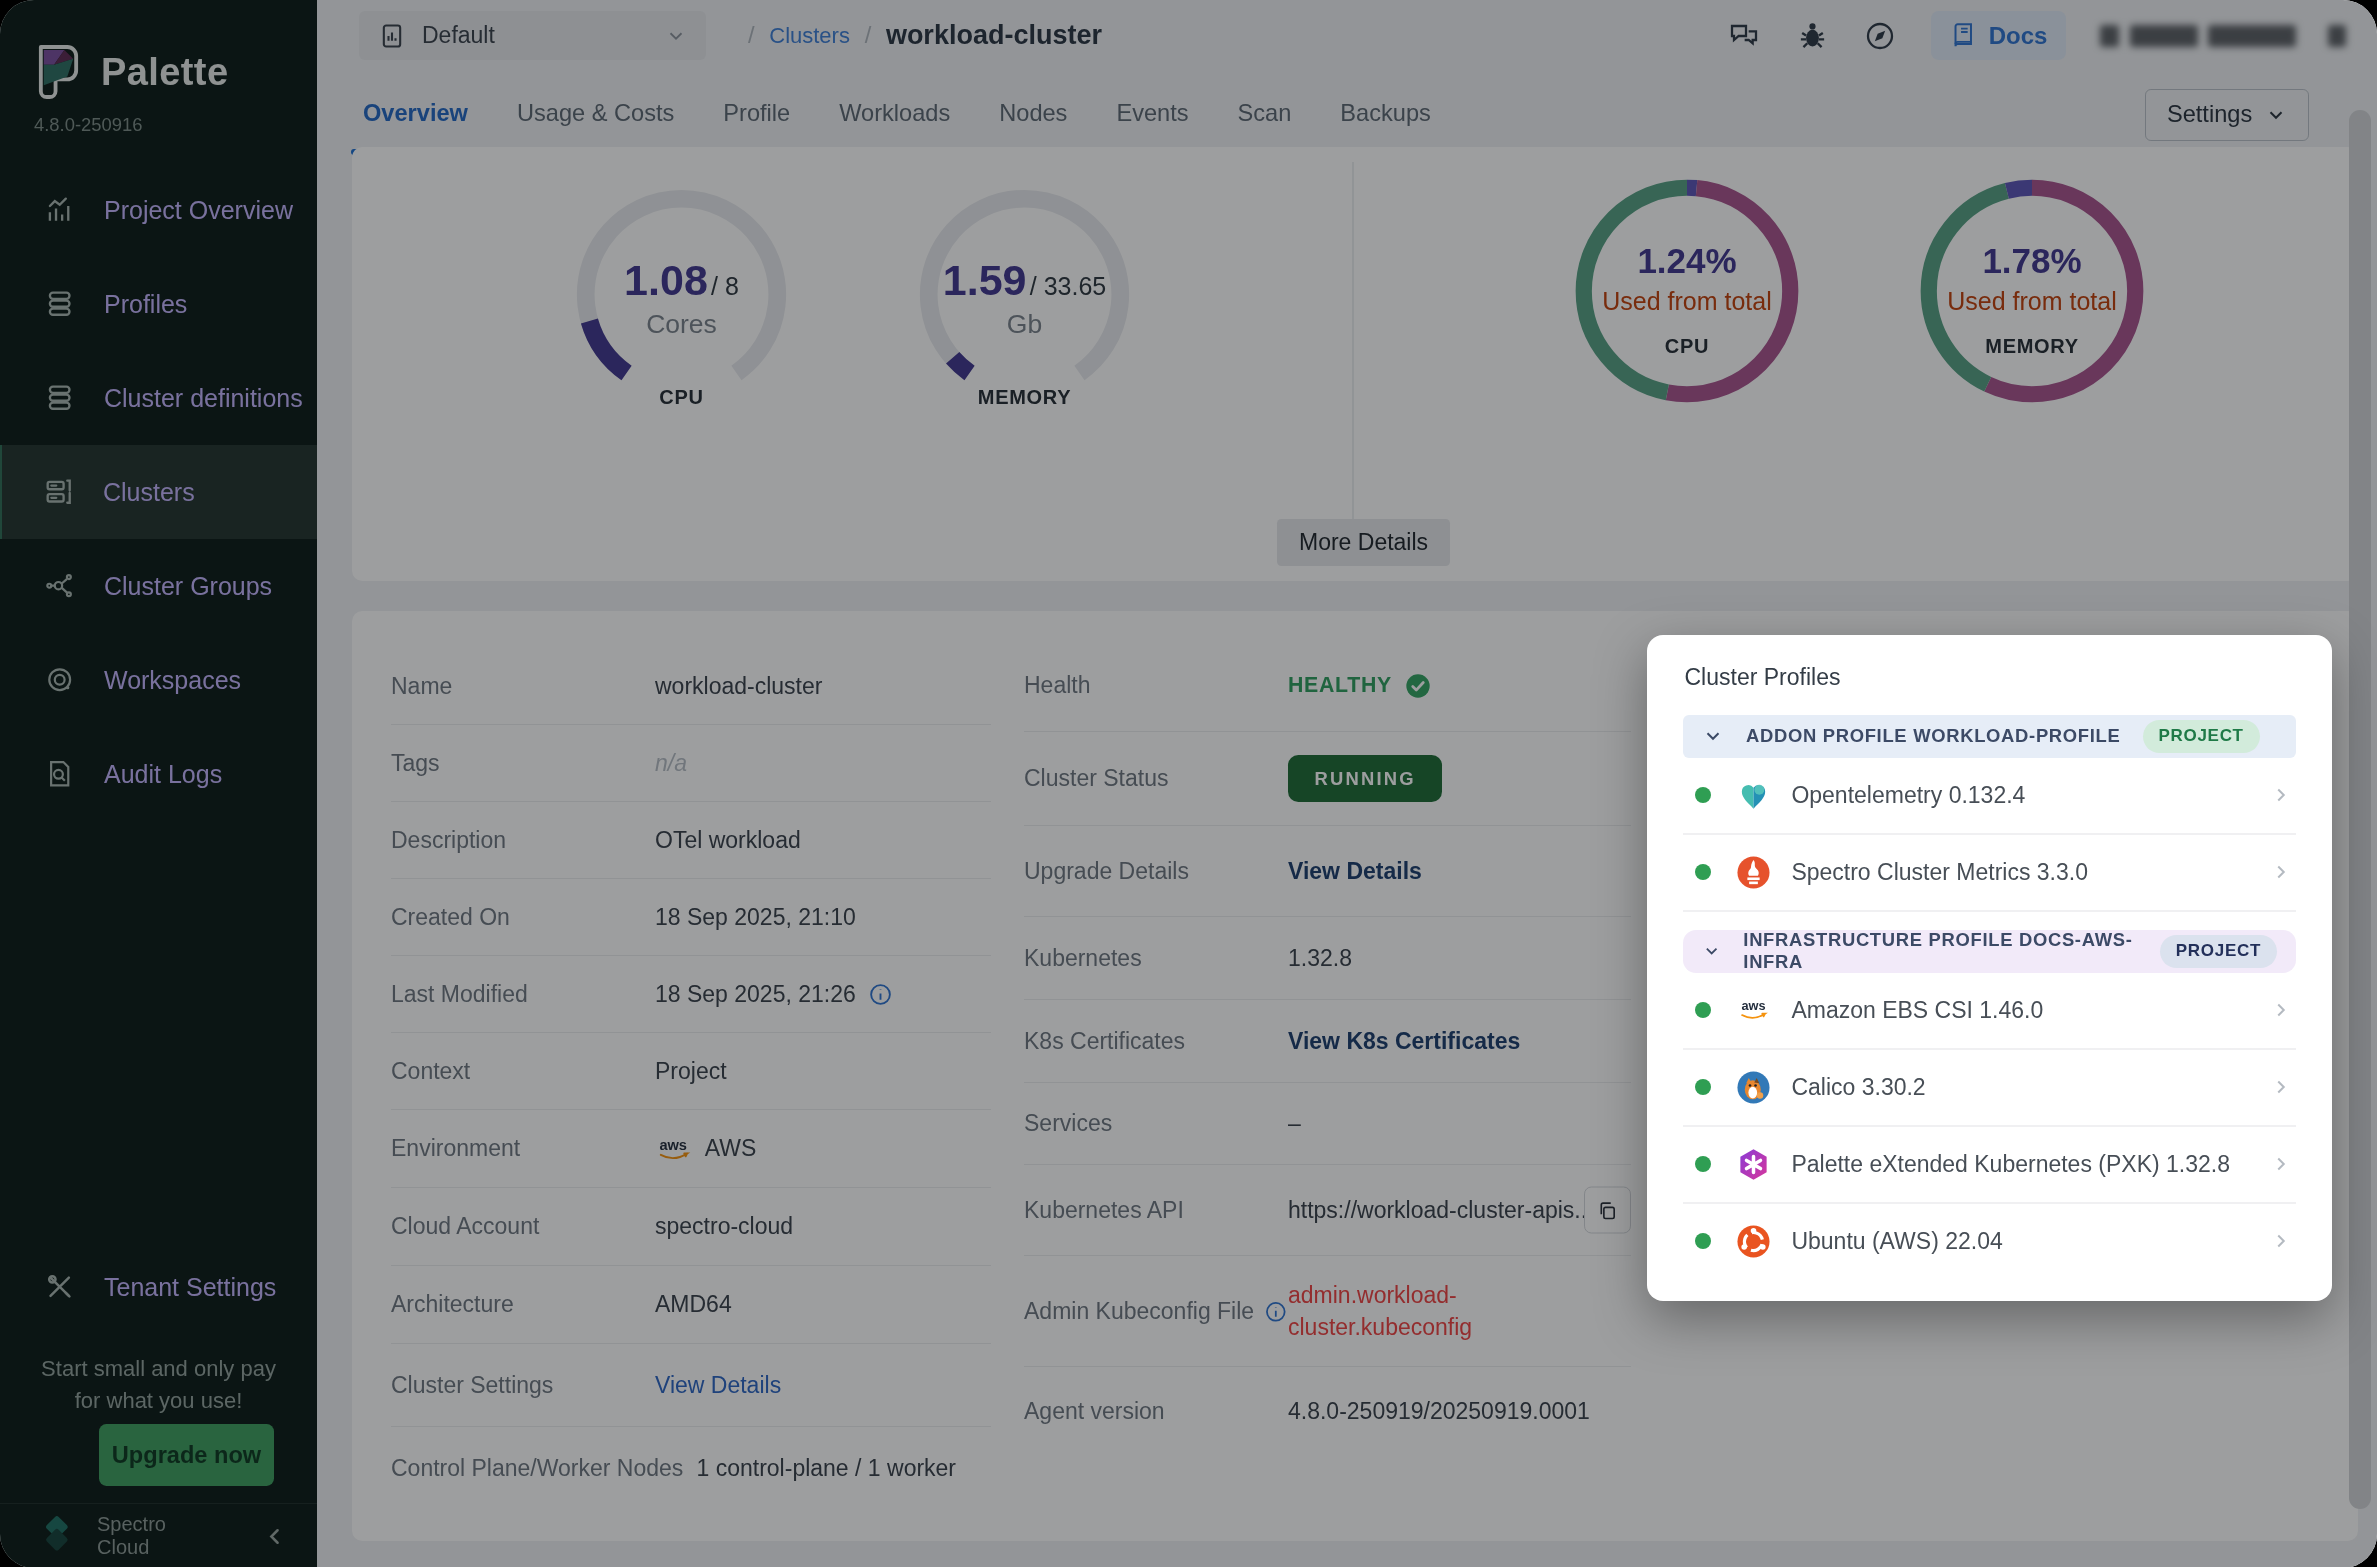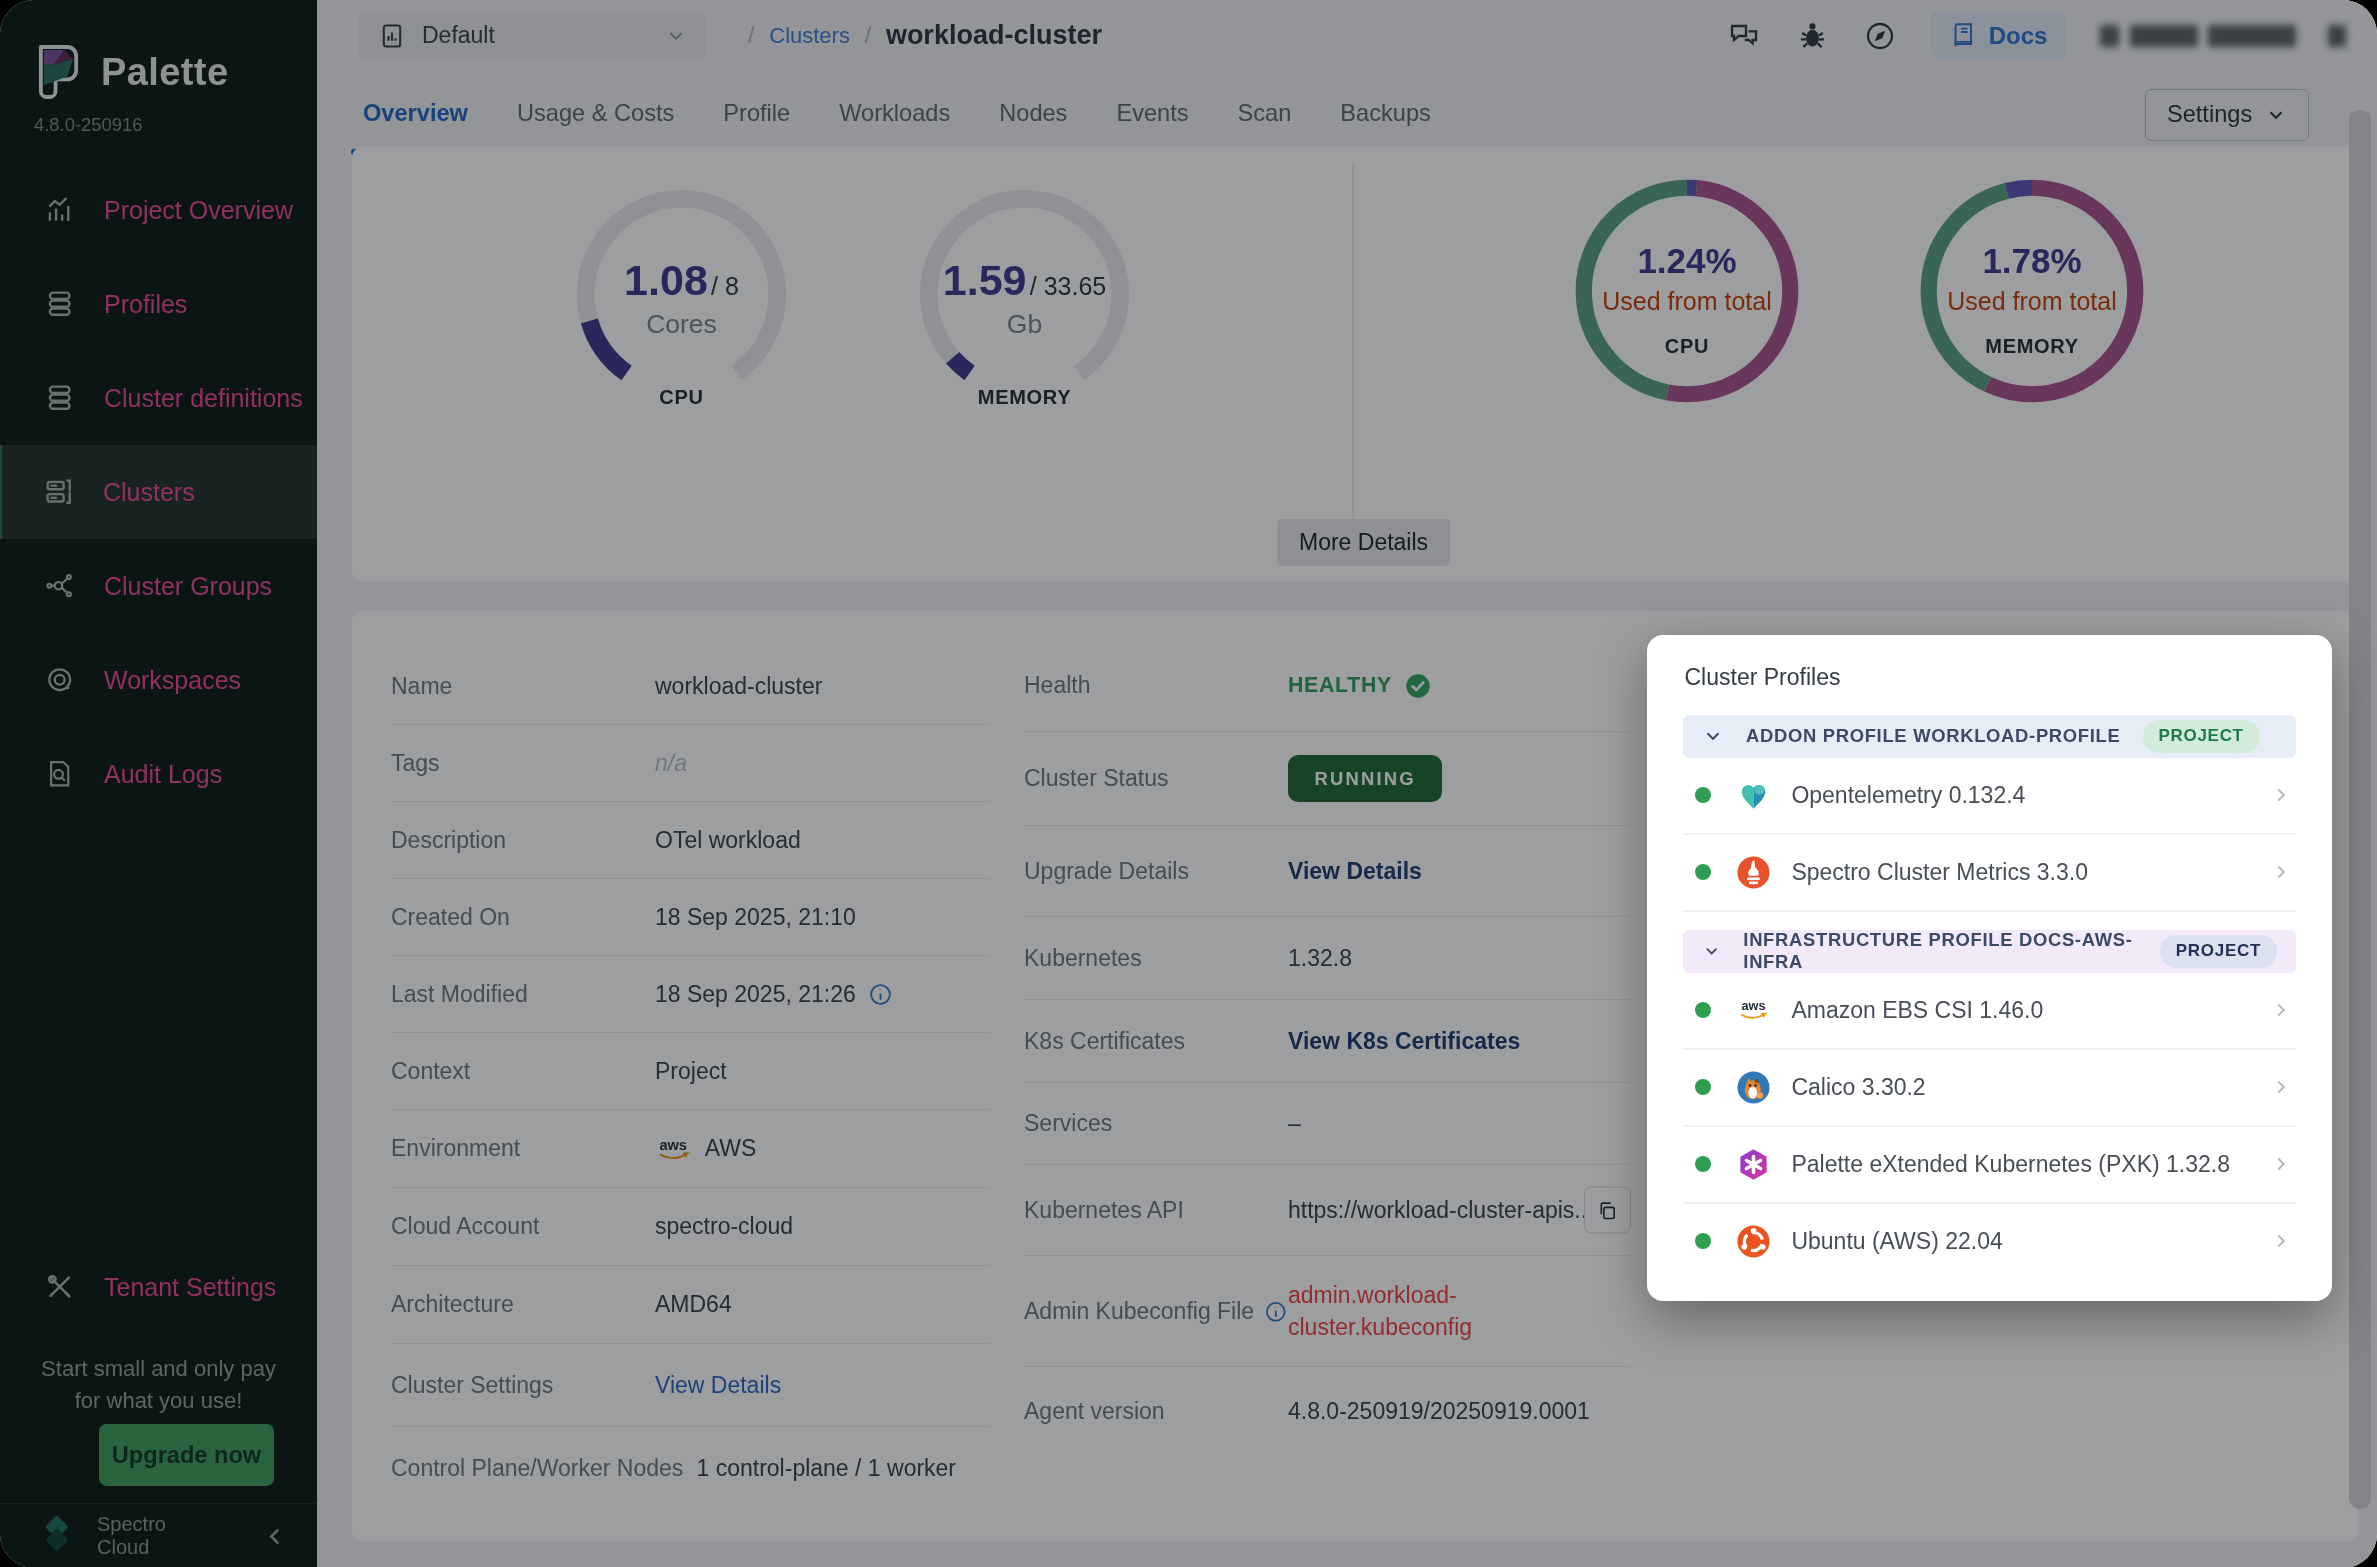--- a/index.html
+++ b/index.html
@@ -8,21 +8,21 @@
 
   
   .sidebar{position:absolute;left:0;top:0;width:317px;height:1568px;background:#0c1c18;z-index:10;}
   .logo-row{position:absolute;left:32px;top:41px;display:flex;align-items:center;gap:16px;}
   .logo-title{color:#e8ecea;font-size:38px;font-weight:700;letter-spacing:0.4px;}
   .version{position:absolute;left:34px;top:114px;color:#7d8c87;font-size:18.4px;}
   .nav{position:absolute;left:0;top:163px;width:317px;}
   .nav-item{height:94px;display:flex;align-items:center;gap:28px;padding-left:44px;cursor:pointer;}
   .nav-item.active{background:#233530;border-left:2.9px solid #2f6f57;padding-left:41px;}
   .nav-icon{width:32px;height:32px;display:flex;align-items:center;justify-content:center;color:#a9b6b1;flex:0 0 auto;}
-  .nav-label{color:#ec4899;font-size:25px;text-align:right;}
+  .nav-label{color:#c4b5fd;font-size:25px;text-align:right;}
   .tenant{position:absolute;top:1240px;left:0;width:317px;}
   .promo{position:absolute;left:0;top:1353px;width:317px;text-align:center;color:#93a29d;font-size:22px;line-height:1.45;}
   .upgrade-btn{position:absolute;left:71px;top:1424px;width:175px;height:62px;background:#3f9e60;color:#0e3a22;
     font-size:23.6px;font-weight:700;border:none;border-radius:7.4px;display:flex;align-items:center;justify-content:center;cursor:pointer;margin-left:28px;}
   .side-footer{position:absolute;left:0;bottom:0;width:317px;height:65px;border-top:1.5px solid rgba(255,255,255,.08);
     display:flex;align-items:center;padding:0 29.4px 0 37px;box-sizing:border-box;gap:19px;}
   .footer-brand{color:#8d9a96;font-size:20px;line-height:1.15;width:103px;}
   .collapse{margin-left:auto;color:#9aa5a1;display:flex;}
 
   
@@ -93,21 +93,21 @@
     border-radius:7.4px;background:#fff;display:flex;align-items:center;justify-content:center;color:#28303a;cursor:pointer;}
   .wrapval{width:258px;line-height:1.4;word-break:break-word;}
 
   
   .overlay{position:absolute;inset:0;background:rgba(10,13,16,.40);z-index:40;}
   .modal{position:absolute;left:1647px;top:635px;width:685px;height:666px;background:#fff;border-radius:16px;z-index:50;
     box-shadow:0 17.7px 52px rgba(0,0,0,.35);box-sizing:border-box;padding:0 36px;}
   .m-title{color:#333c46;font-size:23px;padding:29.4px 0 23.6px 1.5px;}
   .m-header{height:43px;border-radius:5.9px;display:flex;align-items:center;gap:22px;padding:0 19px;}
   .m-header.addon{background:#e6edf7;}
-  .m-header.infra{background:#f2eaf9;margin-top:17.7px;}
+  .m-header.infra{background:#f2eaf9;margin-top:17.7px;border-radius:13px;}
   .m-header .htxt{color:#3c4a66;font-size:18.4px;font-weight:700;letter-spacing:0.7px;}
   .badge{border-radius:735px;font-size:17px;font-weight:700;letter-spacing:0.7px;padding:6.6px 16px;}
   .badge.green{background:#d2ebdb;color:#1f7a47;}
   .badge.slate{background:#dbe2ee;color:#23305a;}
   .m-item{height:75px;display:flex;align-items:center;gap:0;border-bottom:2.2px solid #f0f0f2;cursor:pointer;background:#fff;}
   .m-item .dot{width:16px;height:16px;border-radius:50%;background:#2f9e53;margin:0 25px 0 11.8px;flex:0 0 auto;}
   .p-icon{width:35px;height:35px;flex:0 0 auto;margin-right:20.6px;display:flex;align-items:center;justify-content:center;}
   .m-item .name{color:#474e56;font-size:23px;flex:1;}
   .m-item .chev{color:#b4bac1;display:flex;padding-right:4.4px;}
 

